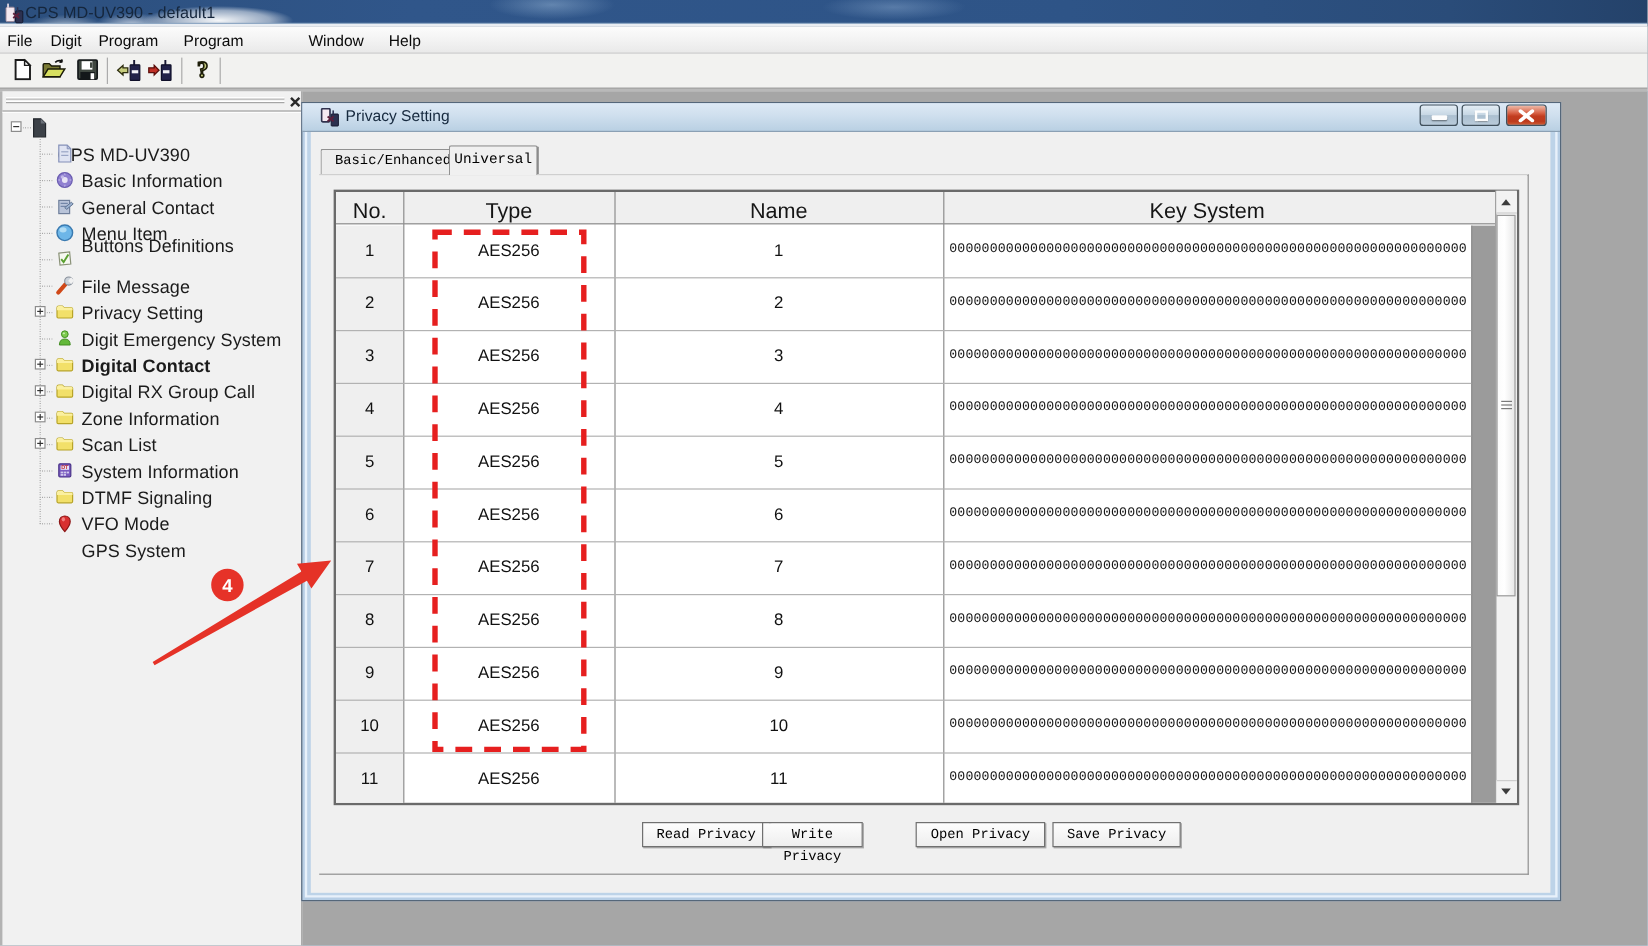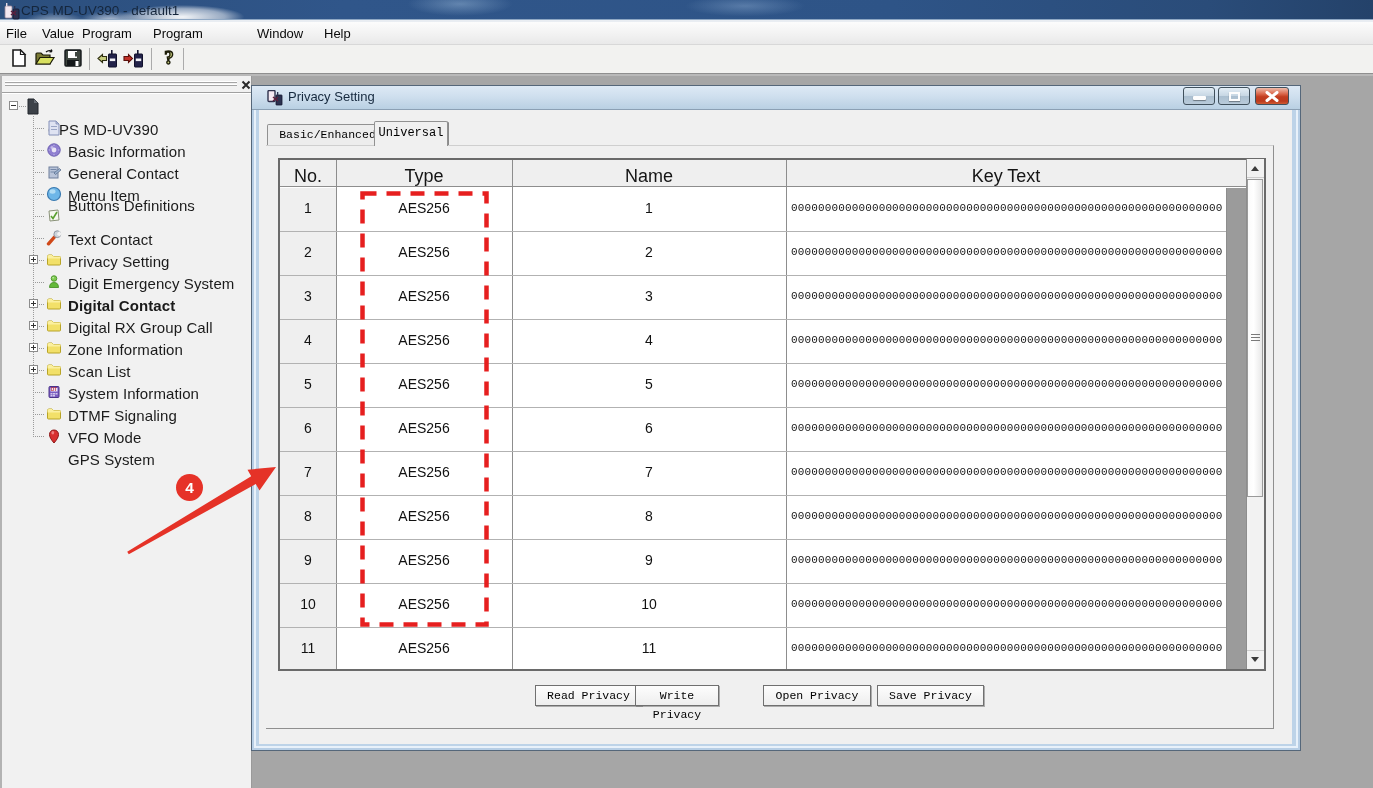--- a/index.html
+++ b/index.html
@@ -97,21 +97,21 @@
 <body>
 
 <div class="abs" id="titlebar">
   <div class="tline"></div>
     <div class="tline2"></div>
 </div>
 <div class="abs" id="titletext">CPS MD-UV390 - default1</div>
 
 <div class="abs" id="menubar"></div>
 <span class="mi" style="left:6px;">File</span>
-<span class="mi" style="left:42px;">Value</span>
+<span class="mi" style="left:42px;">Digit</span>
 <span class="mi" style="left:82px;">Program</span>
 <span class="mi" style="left:153px;">Program</span>
 <span class="mi" style="left:212px;margin-top:19px;">View</span>
 <span class="mi" style="left:257px;">Window</span>
 <span class="mi" style="left:324px;">Help</span>
 
 <div class="abs" id="toolbar">
   <div class="edge1"></div>
     <div class="edge2"></div>
   <div class="tsep" style="left:89px;"></div>
@@ -165,21 +165,21 @@
     <circle cx="8" cy="8" r="6.5" fill="#6db6e8"></circle>
     <circle cx="8" cy="8" r="6.5" fill="none" stroke="#3a7ab0" stroke-width="1.2"></circle>
     <ellipse cx="6.5" cy="5.5" rx="3" ry="2.2" fill="#b8e0f5" opacity="0.9"></ellipse>
   </svg>
 <div class="treelabel" style="left:68px; top:173px;">Buttons Definitions</div>
 <div class="doth" style="left:33px; top:216px; width:11px;"></div>
 <svg class="abs" style="left:46px; top:208px;" width="16" height="16" viewBox="0 0 16 16">
     <path d="M3 3 L12 2 L13 12 L4 13 Z" fill="#f6f8f0" stroke="#8a9278" stroke-width="1"></path>
     <path d="M5 8 L7 10.5 L11 4" fill="none" stroke="#5aa030" stroke-width="1.6"></path>
   </svg>
-<div class="treelabel" style="left:68px; top:207px;">Text Contact</div>
+<div class="treelabel" style="left:68px; top:207px;">File Message</div>
 <div class="doth" style="left:33px; top:238px; width:11px;"></div>
 <svg class="abs" style="left:46px; top:230px;" width="16" height="16" viewBox="0 0 16 16">
     <path d="M2.5 13.8 L8.5 7" stroke="#d04818" stroke-width="3.4" stroke-linecap="round"></path>
     <circle cx="11.3" cy="4.2" r="3.4" fill="#cdd3da" stroke="#878f9a" stroke-width="0.9"></circle>
     <path d="M13.2 1 L16 4 L13.4 6.6 L10.8 4.2 Z" fill="#f1f1f1"></path>
   </svg>
 <div class="treelabel" style="left:68px; top:229px;">Privacy Setting</div>
 <div class="doth" style="left:33px; top:260px; width:11px;"></div>
 <div class="plusbox" style="left:29px; top:255px;">
     <div class="h"></div>
@@ -278,21 +278,21 @@
 <div class="abs tab" id="tab2">Universal</div>
 <div class="abs" id="tabpage"></div>
 
 <div class="abs" id="tbl"></div>
 <div class="abs" id="thead"></div>
 <div class="abs" id="nocol"></div>
 <div class="abs" id="deadgray"></div>
 <div class="hcell" style="left:280px; width:56px;">No.</div>
 <div class="hcell" style="left:336px; width:176px;">Type</div>
 <div class="hcell" style="left:512px; width:274px;">Name</div>
-<div class="hcell" style="left:786px; width:440px;">Key Text</div>
+<div class="hcell" style="left:786px; width:440px;">Key System</div>
 <div class="vline" style="left:336px;"></div>
 <div class="vline" style="left:512px;"></div>
 <div class="vline" style="left:786px;"></div>
 <div class="vline" style="left:1226px; top:188px; height:481px;"></div>
 
 <div class="rline" style="top:231px;"></div>
 <div class="rline" style="top:275px;"></div>
 <div class="rline" style="top:319px;"></div>
 <div class="rline" style="top:363px;"></div>
 <div class="rline" style="top:407px;"></div>

